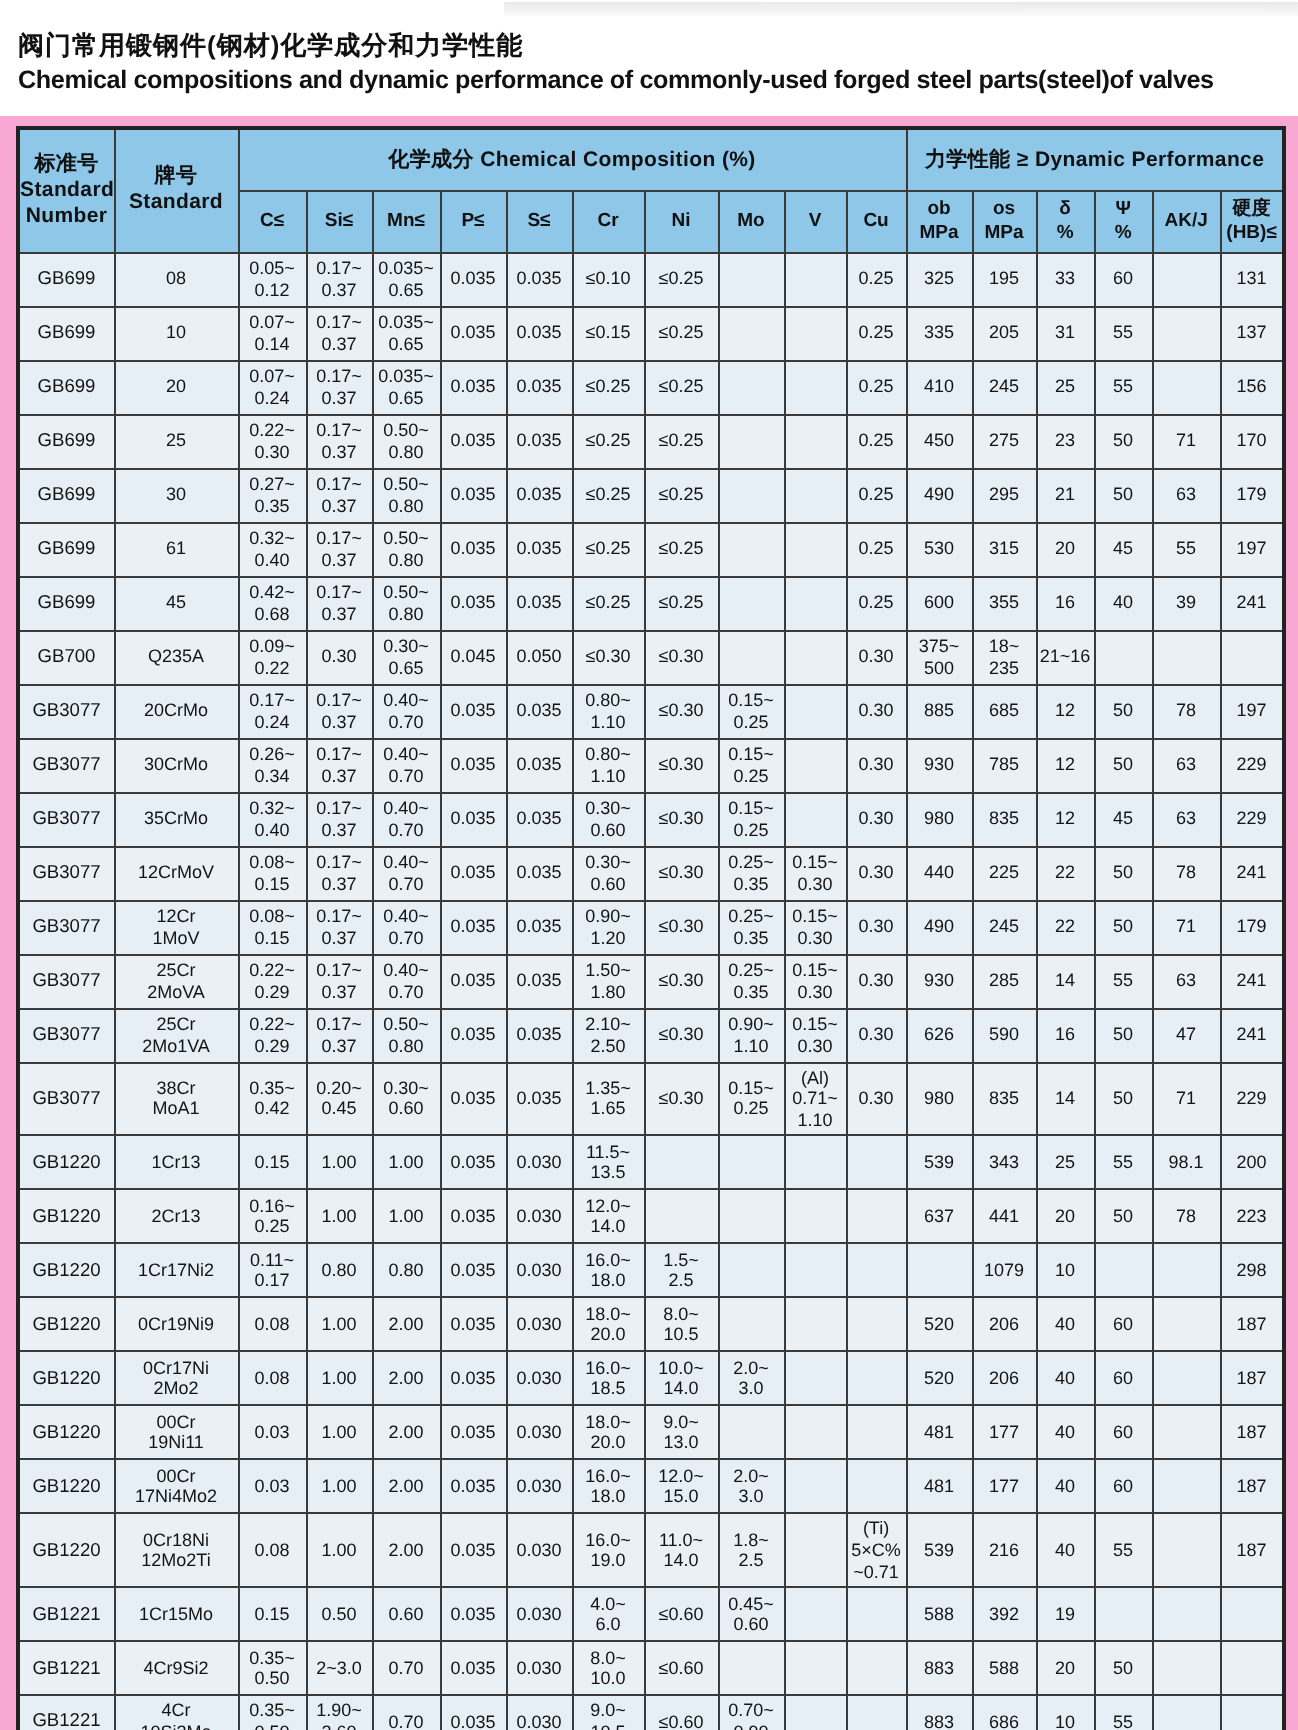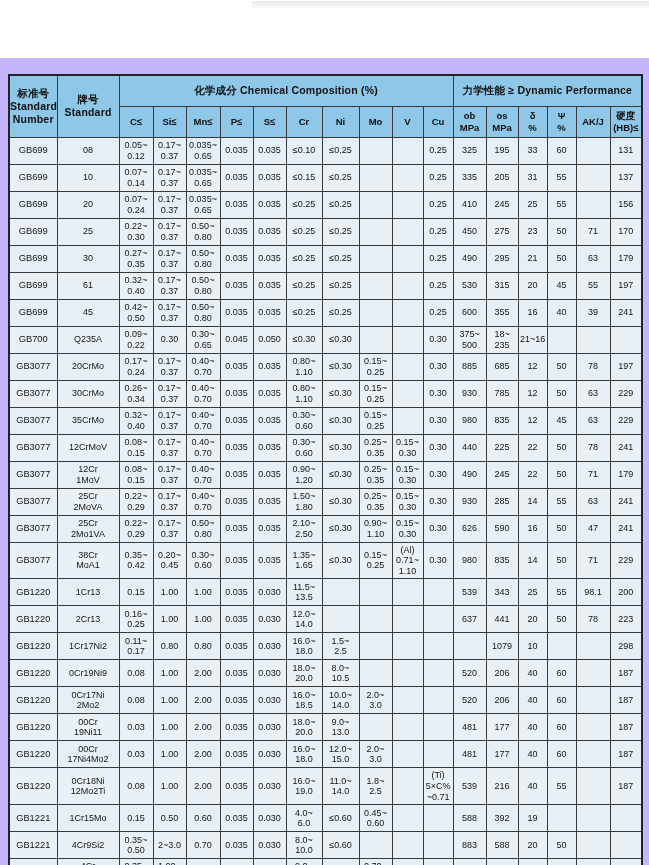--- a/index.html
+++ b/index.html
@@ -21,22 +21,22 @@
   .title-zh {
     font-size:13px; font-weight:bold; letter-spacing:.5px;
     line-height:1.35;
   }
   .title-en {
     font-size:12.6px; font-weight:bold; letter-spacing:-0.2px;
     line-height:1.35; white-space:nowrap;
   }
   .table-wrap {
     position:absolute; left:0; right:0; top:58px; bottom:0;
-    background:#c4b5fd;
-    padding:16px 8px 5px 8px;
+    background:#f9a8d4;
+    padding:5px 8px 5px 8px;
   }
   table.main {
     border-collapse:collapse; table-layout:fixed;
     width:633px;
     background:#e9f1f7;
   }
   table.main th, table.main td {
     border:1px solid #3a3a3a;
     text-align:center; vertical-align:middle;
     white-space:pre-line;
@@ -57,20 +57,24 @@
   tbody td:first-child { font-size:9.3px; }
   
   tbody tr:nth-child(odd) td { background:#e6eff6; }
 </style>
 </head>
 <body>
 
 <div class="page">
   <div class="scan-smudge"></div>
 
+  <div class="titles">
+    <div class="title-zh">阀门常用锻钢件(钢材)化学成分和力学性能</div>
+    <div class="title-en">Chemical compositions and dynamic performance of commonly-used forged steel parts(steel)of valves</div>
+  </div>
 
   <div class="table-wrap">
     <table class="main">
       <colgroup>
           <col style="width: 48px;">
           <col style="width: 62px;">
           <col style="width: 34px;">
           <col style="width: 33px;">
           <col style="width: 34px;">
           <col style="width: 33px;">
@@ -257,21 +261,21 @@
             <td>315</td>
             <td>20</td>
             <td>45</td>
             <td>55</td>
             <td>197</td>
           </tr>
           <tr>
             <td>GB699</td>
             <td>45</td>
             <td>0.42~
-0.50</td>
+0.68</td>
             <td>0.17~
 0.37</td>
             <td>0.50~
 0.80</td>
             <td>0.035</td>
             <td>0.035</td>
             <td>≤0.25</td>
             <td>≤0.25</td>
             <td></td>
             <td></td>

